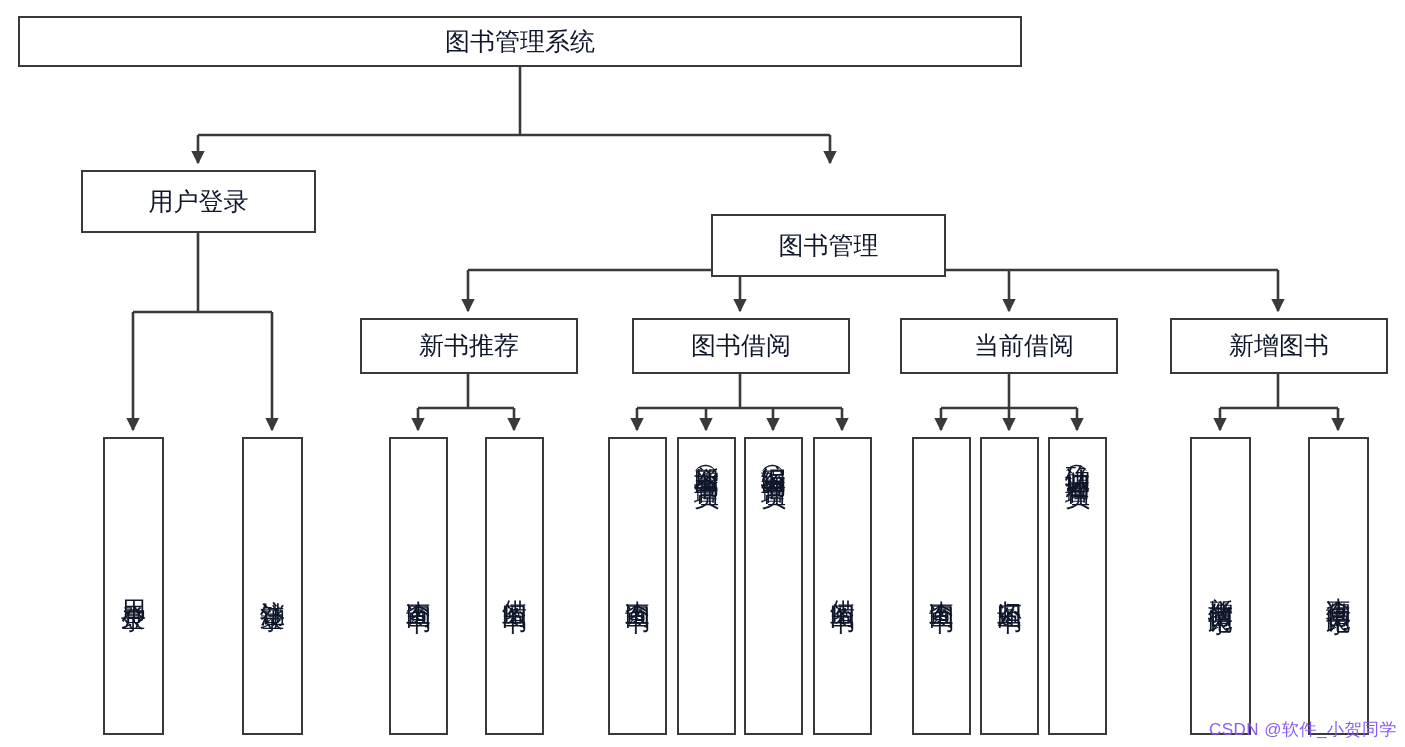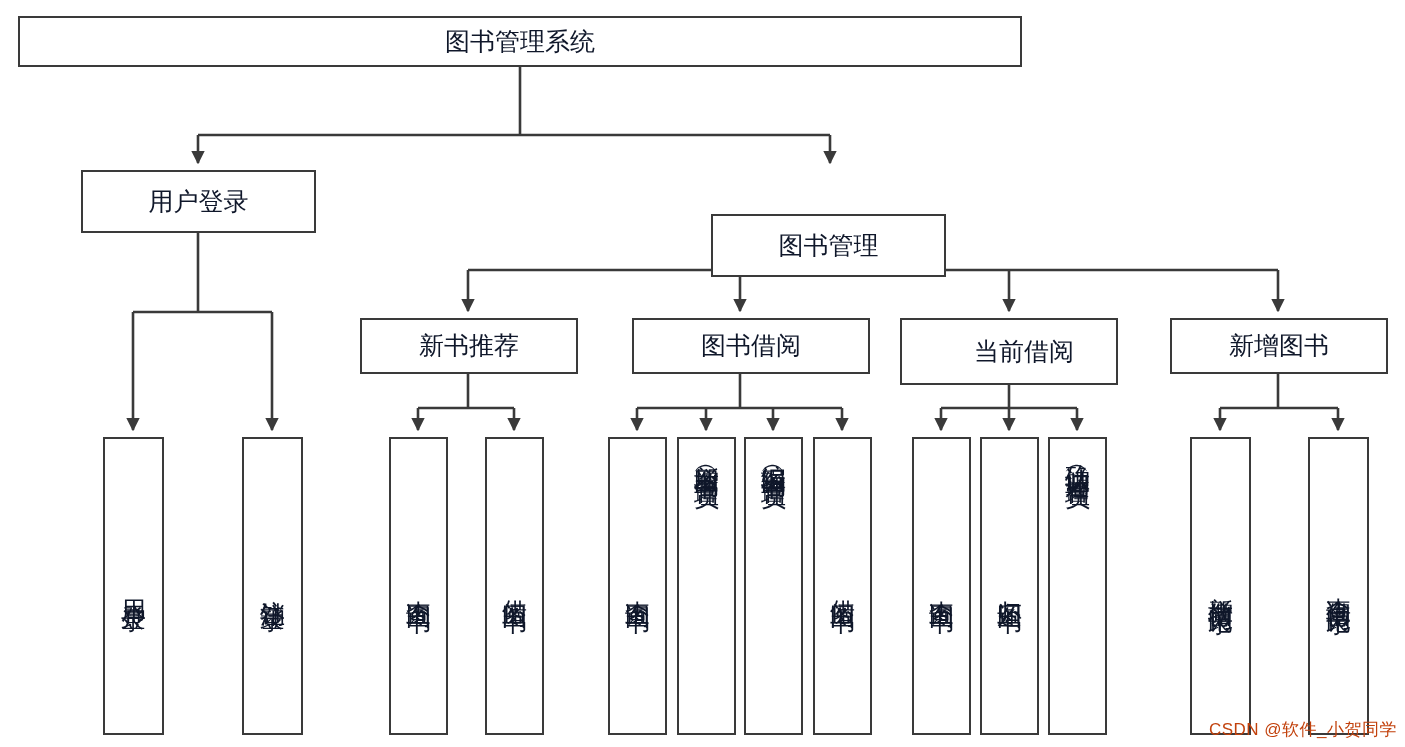--- a/index.html
+++ b/index.html
@@ -61,21 +61,21 @@
   }
   .node.vert.centered {
     align-items: center;
     padding-top: 0;
   }
   .watermark {
     position: absolute;
     right: 8px;
     bottom: 6px;
     font-size: 17px;
-    color: #c2410c;
+    color: #8b5cf6;
     white-space: nowrap;
     letter-spacing: 0.5px;
   }
 </style>
 </head>
 <body>
 
 <div id="diagram-root">
 
   <svg class="wires" viewBox="0 0 1405 747" xmlns="http://www.w3.org/2000/svg">
@@ -135,24 +135,24 @@
   <div class="node horiz" style="left:81px; top:170px; width:235px; height:63px;">
     <span class="label">用户登录</span>
   </div>
   <div class="node horiz" style="left:711px; top:170px; width:235px; height:63px;margin-top:44px;">
     <span class="label">图书管理</span>
   </div>
 
   <div class="node horiz" style="left:360px; top:318px; width:218px; height:56px;">
     <span class="label">新书推荐</span>
   </div>
-  <div class="node horiz" style="left:632px; top:318px; width:238px; height:56px;">
+  <div class="node horiz" style="left:632px; top:318px; width:218px; height:56px;">
     <span class="label">图书借阅</span>
   </div>
-  <div class="node horiz" style="left:900px; top:318px; width:218px; height:67px;padding-left:30px;">
+  <div class="node horiz" style="left:900px; top:318px; width:218px; height:56px;padding-left:30px;">
     <span class="label">当前借阅</span>
   </div>
   <div class="node horiz" style="left:1170px; top:318px; width:218px; height:56px;">
     <span class="label">新增图书</span>
   </div>
 
   <div class="node vert centered" style="left:103px; top:437px; width:61px; height:298px;">
     <span class="label">用户登录</span>
   </div>
   <div class="node vert centered" style="left:242px; top:437px; width:61px; height:298px;">

